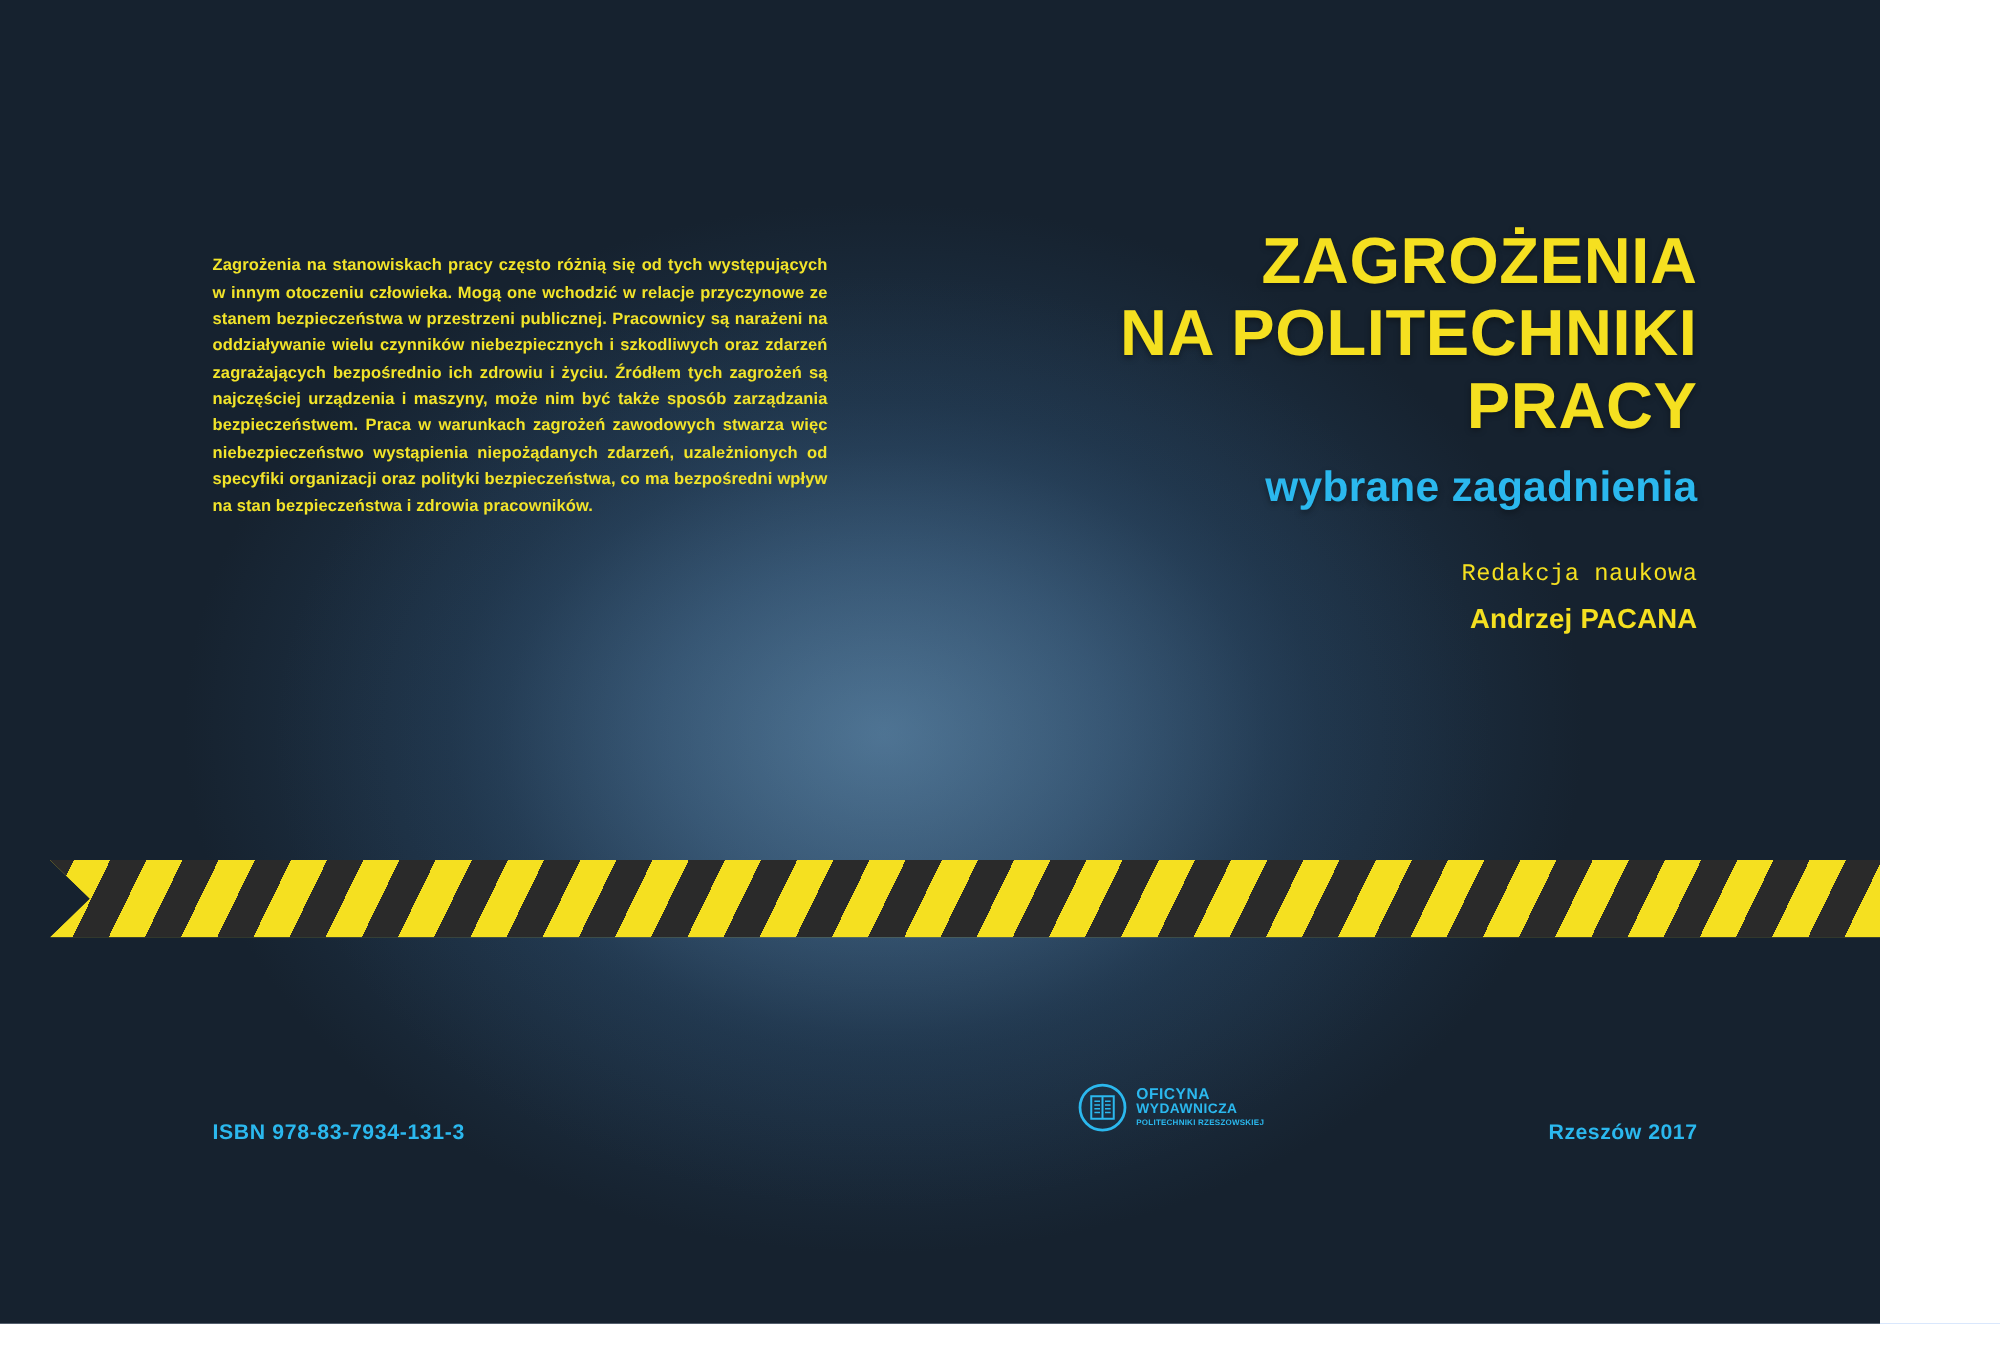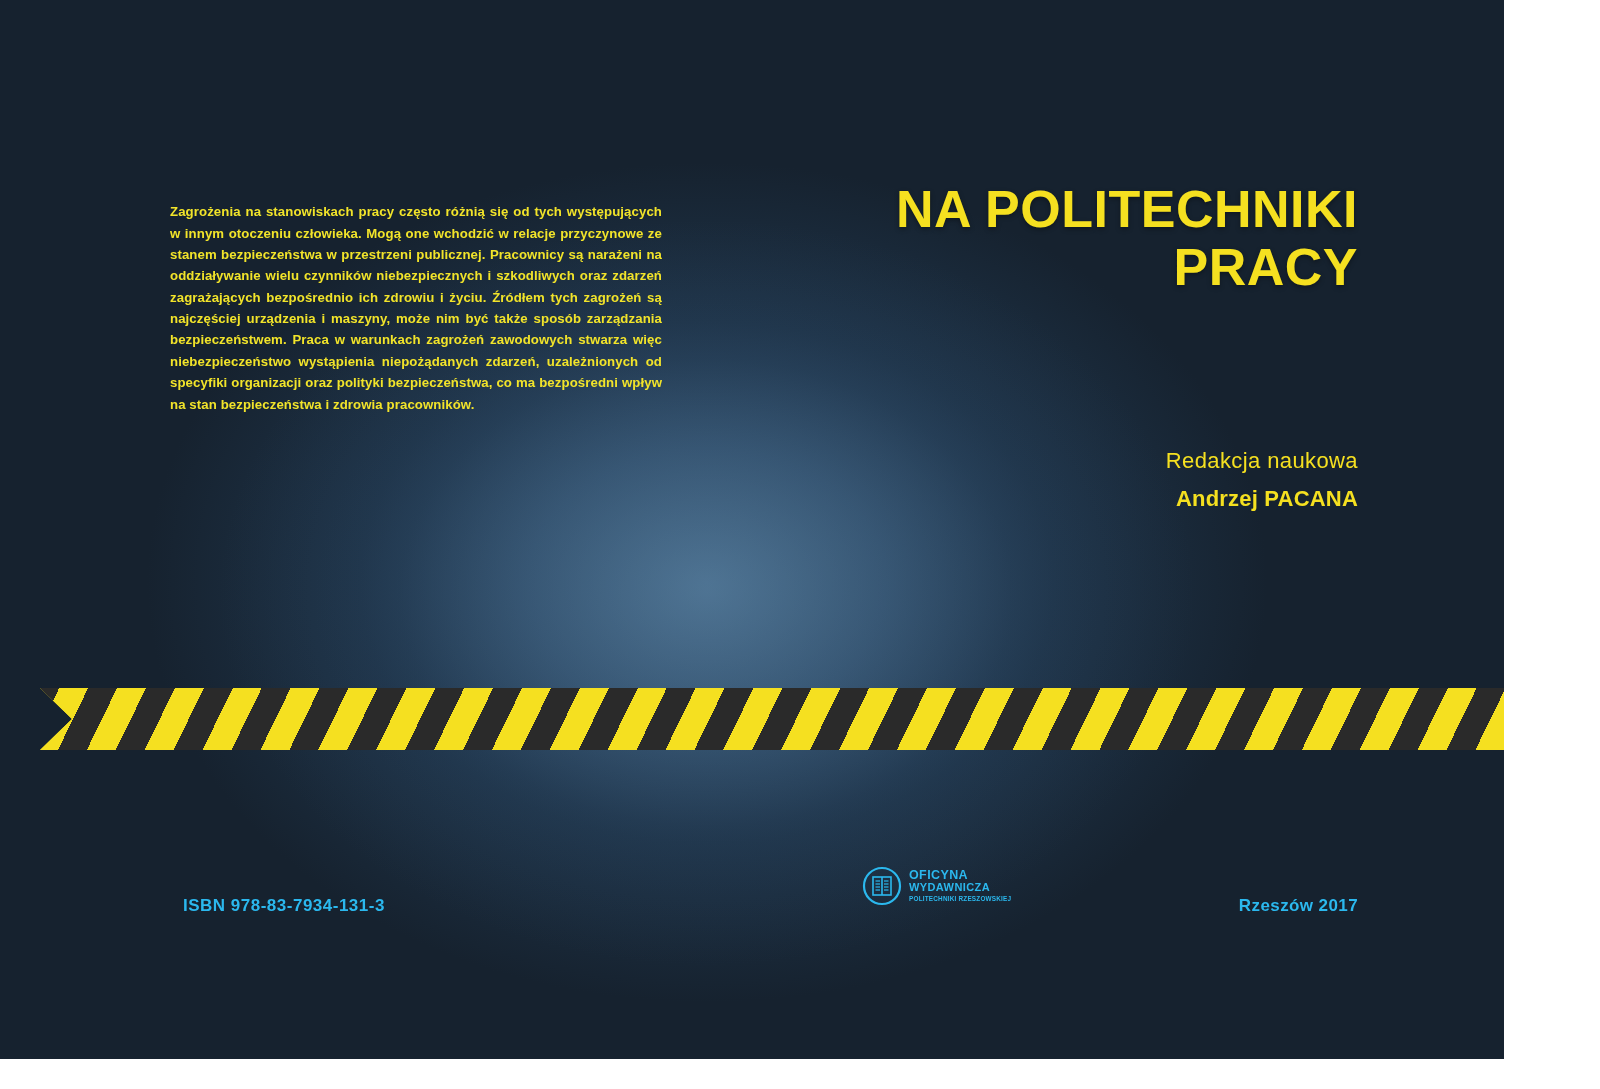--- a/index.html
+++ b/index.html
@@ -87,24 +87,25 @@
   .editors {
     position: absolute;
     right: 146px;
     top: 448px;
     width: 520px;
     text-align: right;
     z-index: 5;
   }
   .editors-label {
     color: #f5e020;
-    font-size: 22px;
+    font-size: 19px;
     font-weight: normal;
     letter-spacing: 0.4px;
     margin-bottom: 10px;
+    font-family: Liberation Mono, monospace;
   }
   .editor-name {
     color: #f5e020;
     font-size: 22px;
     font-weight: bold;
     line-height: 1.38;
     letter-spacing: 0.2px;
   }
 
   
@@ -137,21 +138,20 @@
   
   .isbn {
     position: absolute;
     left: 170px;
     top: 896px;
     color: #2bb8ee;
     font-size: 17px;
     font-weight: bold;
     letter-spacing: 0.5px;
     z-index: 5;
-    margin-left: 13px;
   }
   .place-year {
     position: absolute;
     right: 146px;
     top: 896px;
     color: #2bb8ee;
     font-size: 17px;
     font-weight: bold;
     letter-spacing: 0.4px;
     z-index: 5;
@@ -216,22 +216,24 @@
 </head>
 <body>
 
 <div id="cover-wrap">
 
   <div class="cover-panel">
 
     <p class="blurb">Zagrożenia na stanowiskach pracy często różnią się od tych występujących w innym otoczeniu człowieka. Mogą one wchodzić w relacje przyczynowe ze stanem bezpieczeństwa w przestrzeni publicznej. Pracownicy są narażeni na oddziaływanie wielu czynników niebezpiecznych i szkodliwych oraz zdarzeń zagrażających bezpośrednio ich zdrowiu i życiu. Źródłem tych zagrożeń są najczęściej urządzenia i maszyny, może nim być także sposób zarządzania bezpieczeństwem. Praca w warunkach zagrożeń zawodowych stwarza więc niebezpieczeństwo wystąpienia niepożądanych zdarzeń, uzależnionych od specyfiki organizacji oraz polityki bezpieczeństwa, co ma bezpośredni wpływ na stan bezpieczeństwa i zdrowia pracowników.</p>
 
     <div class="title-block">
+      <div class="title-main">ZAGROŻENIA</div>
       <div class="title-main">NA POLITECHNIKI</div>
       <div class="title-main">PRACY</div>
+      <div class="title-sub">wybrane zagadnienia</div>
     </div>
 
     <div class="editors">
       <div class="editors-label">Redakcja naukowa</div>
       <div class="editor-name">Andrzej PACANA</div>
     </div>
 
     <div class="hazard-band">
       <div class="stripes"></div>
     </div>

